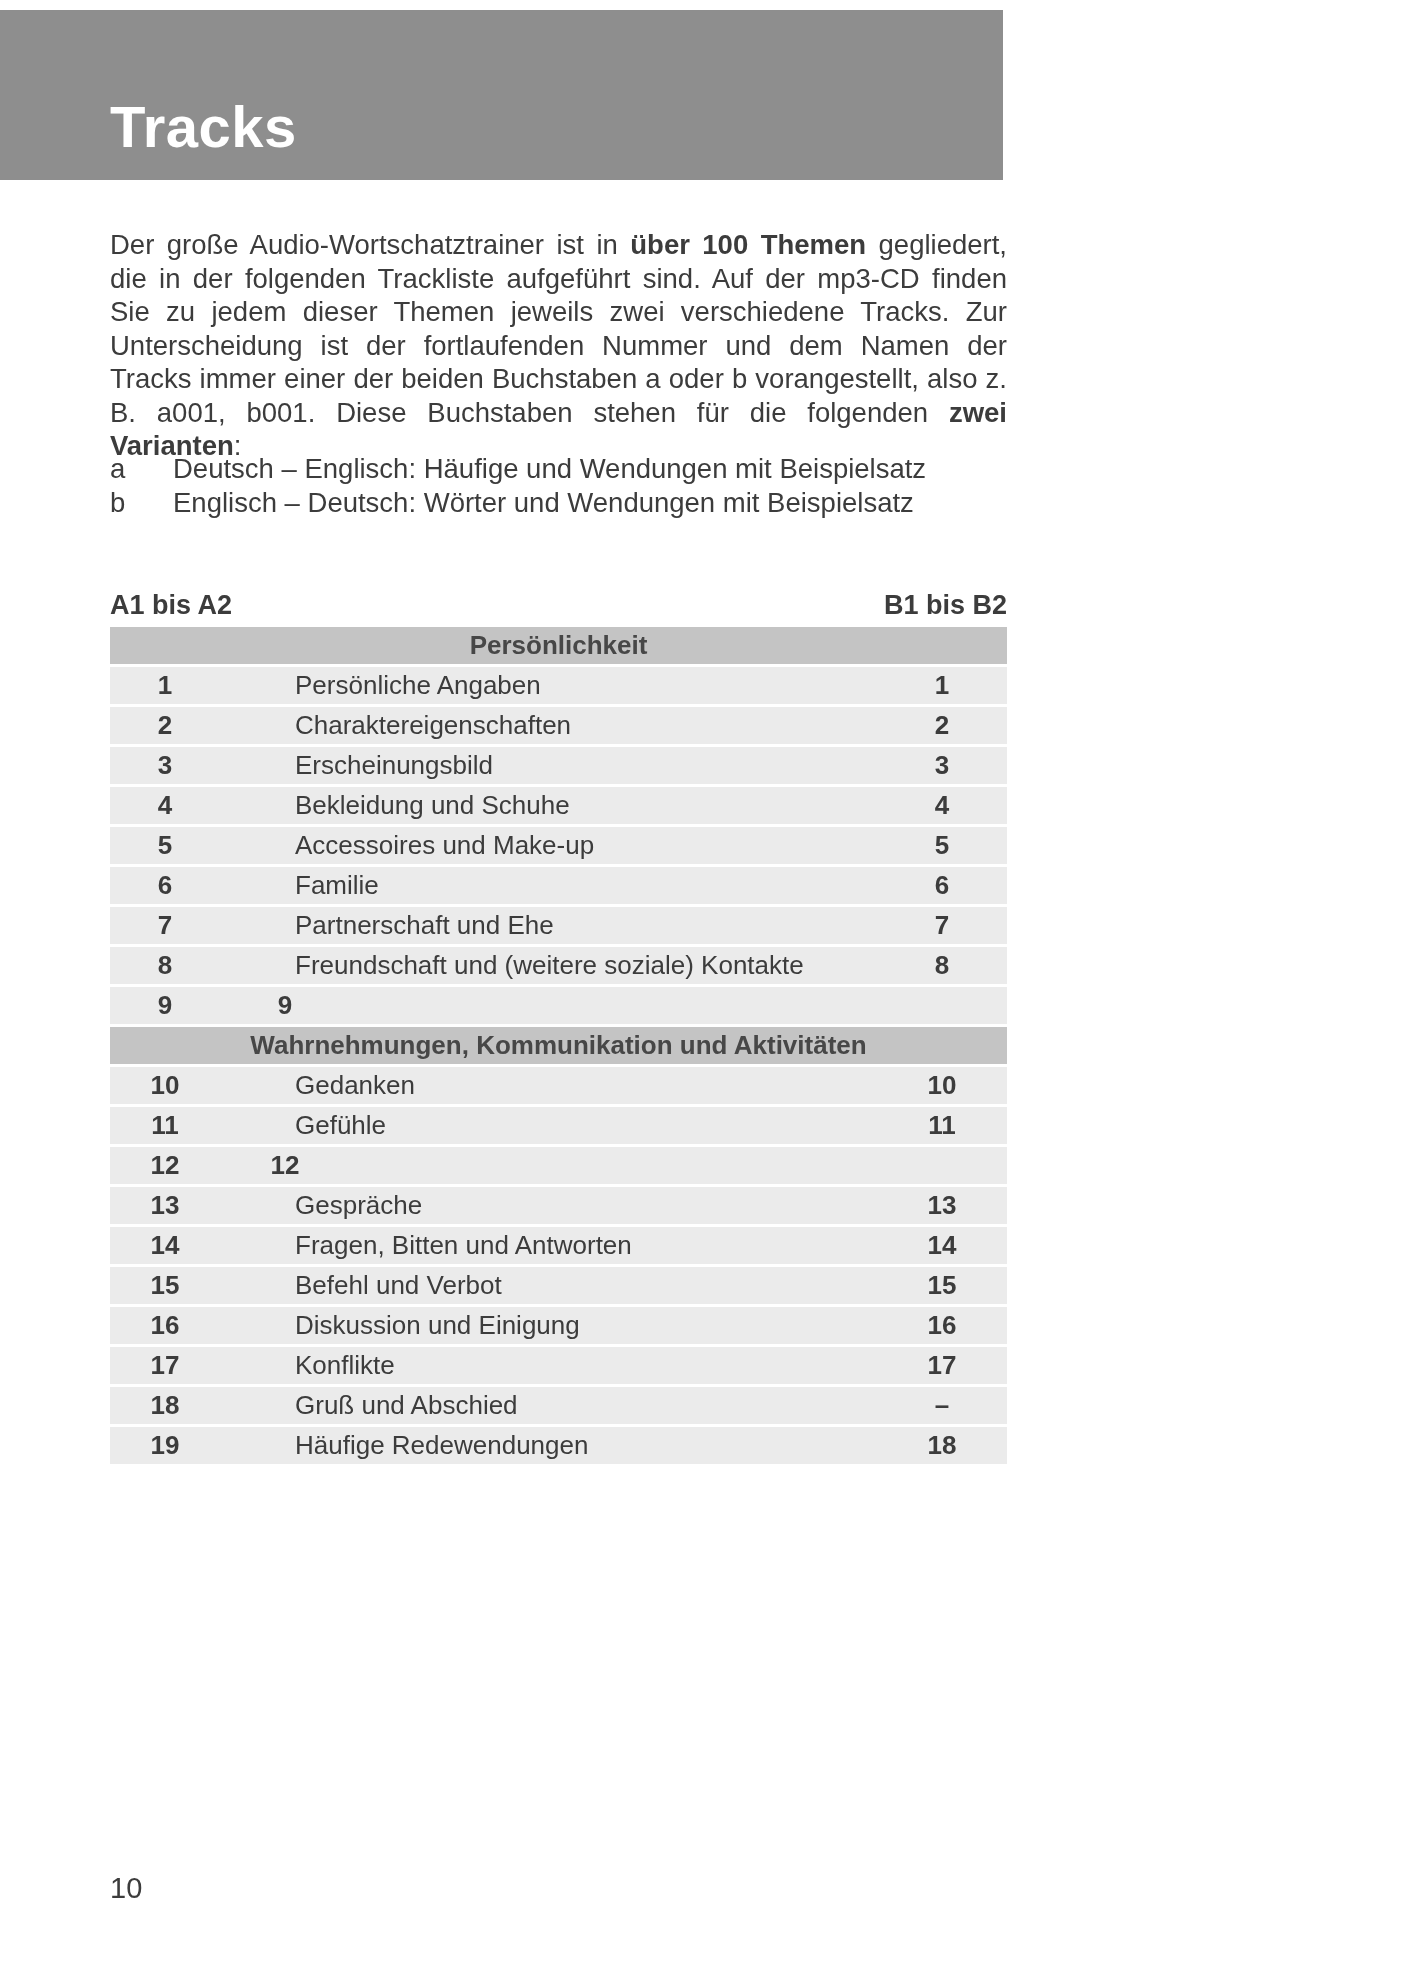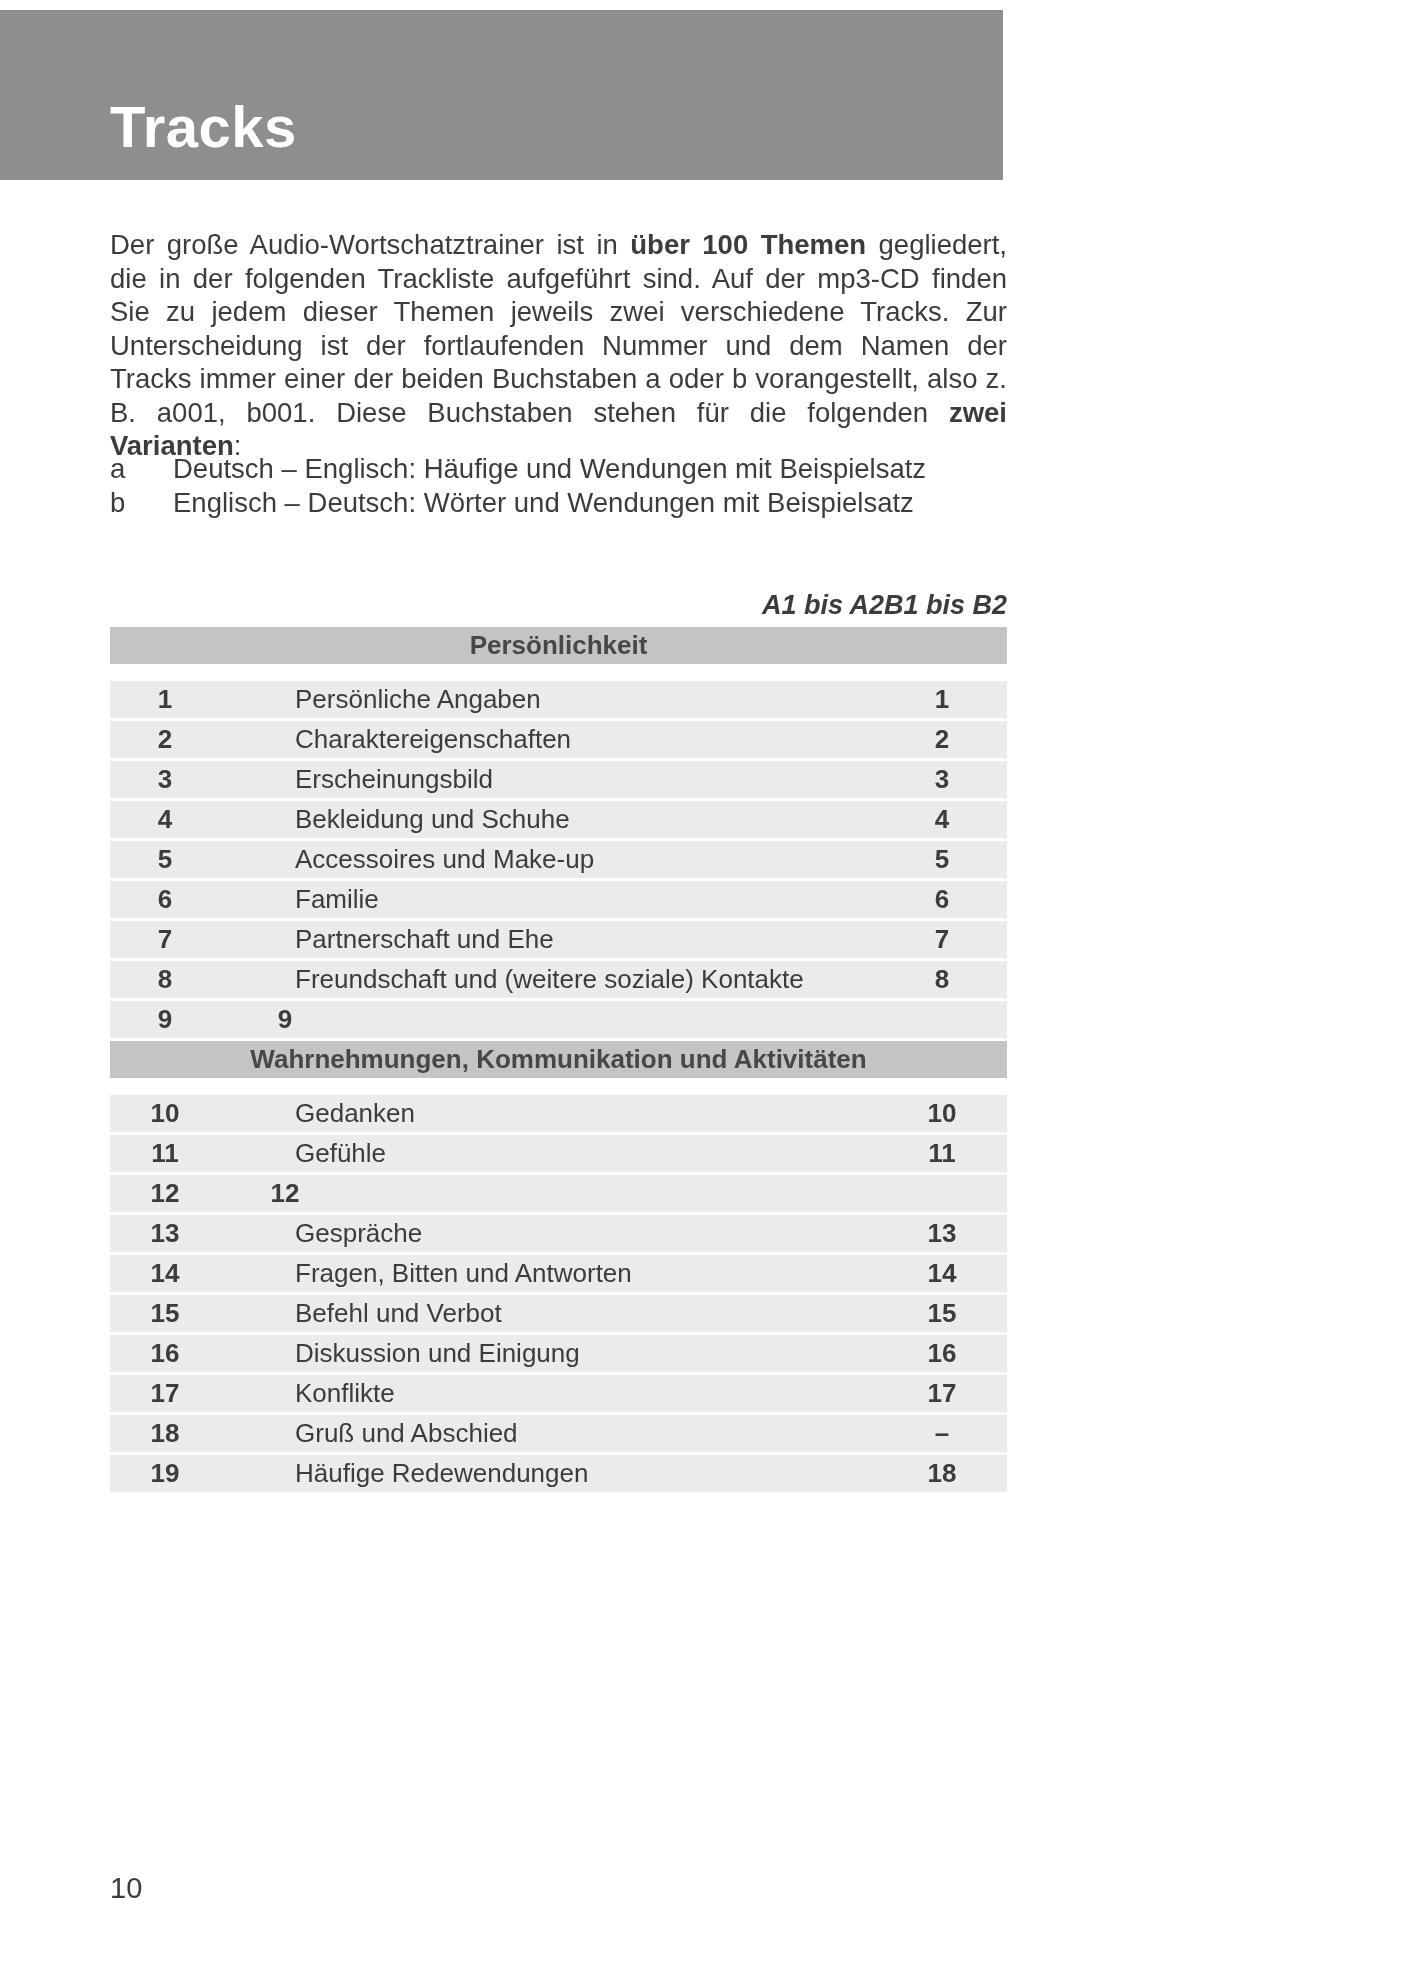--- a/index.html
+++ b/index.html
@@ -58,36 +58,35 @@
   .variant-row { display: flex; }
   .variant-key { width: 63px; flex: 0 0 63px; }
 
   
   .table-headers {
     position: absolute;
     left: 110px;
     top: 590px;
     width: 897px;
     display: flex;
-    justify-content: flex-end;
+    justify-content: space-between;
     font-weight: bold;
     font-size: 27px;
-    font-style: italic;
   }
 
   
   .tracklist {
     position: absolute;
     left: 110px;
     top: 627px;
     width: 897px;
   }
   .t-section {
     height: 37px;
-    margin-bottom: 17px;
+    margin-bottom: 3px;
     background: #c4c4c4;
     display: flex;
     align-items: center;
     justify-content: center;
     font-weight: bold;
     font-size: 26px;
     color: #474747;
   }
   .t-row {
     height: 37px;

